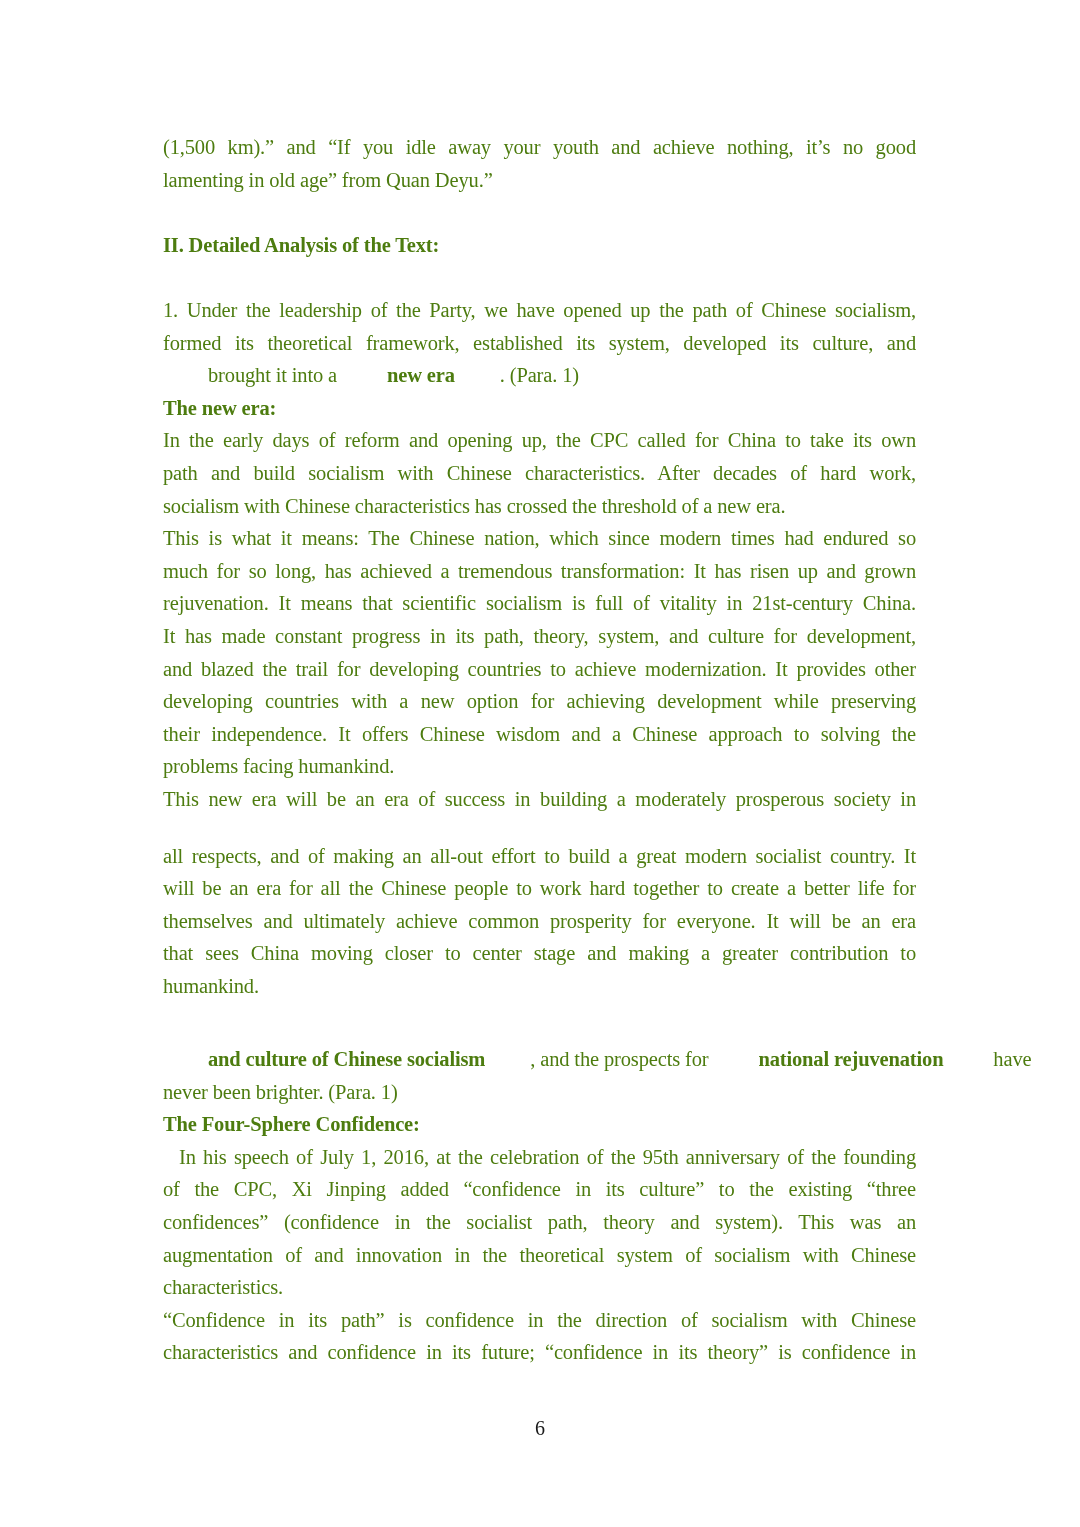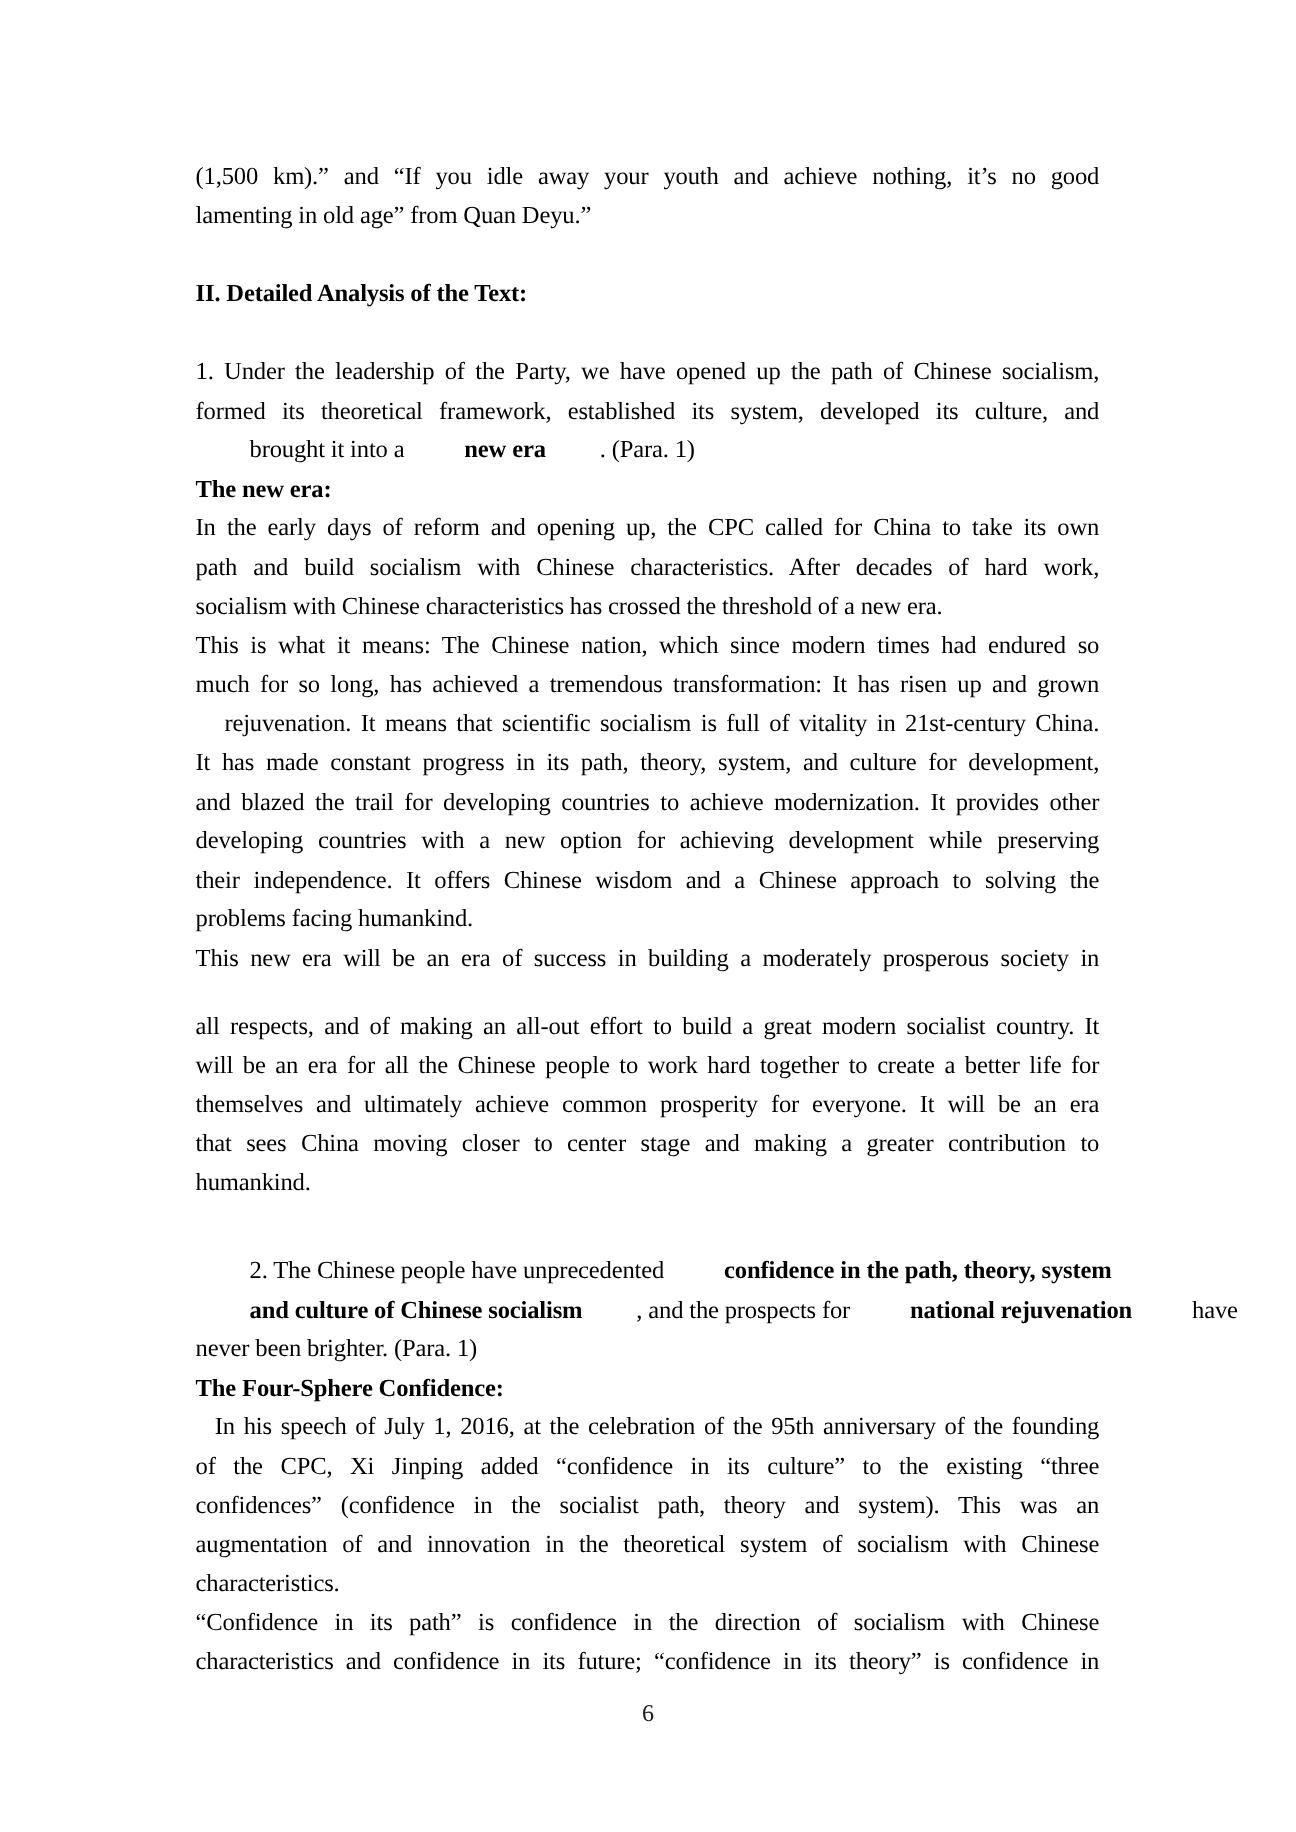--- a/index.html
+++ b/index.html
@@ -4,21 +4,21 @@
   <style>
     html, body { margin: 0; padding: 0; background: #ffffff; }
     body { width: 1080px; height: 1527px; position: relative; overflow: hidden; }
     .page {
       position: absolute; left: 0; top: 0; width: 1080px; height: 1527px;
       background: #ffffff;
     }
     .text-block {
       position: absolute; left: 163px; width: 753px;
       font-family: "Liberation Serif", "DejaVu Serif", serif;
-      font-size: 20.5px; color: #000000;
+      font-size: 20.5px; color: #4d7c0f;
     }
     .line {
       display: block; height: 32.6px; line-height: 32.6px;
       text-align: justify; text-align-last: justify; white-space: nowrap;
       letter-spacing: -0.15px;
     }
     .line.last { text-align-last: left; }
     .line .seg { white-space: pre; margin-left: 45px; }
     .b { font-weight: bold; }
     .heading { font-weight: bold; text-align-last: left; }
@@ -46,36 +46,35 @@
   <div class="text-block" style="top:294px;">
     <span class="line" style="white-space: nowrap;">1. Under the leadership of the Party, we have opened up the path of Chinese socialism,</span>
     <span class="line" style="white-space: nowrap;">formed its theoretical framework, established its system, developed its culture, and</span>
     <span class="line last"><span class="seg">brought it into a </span><span class="seg b">new era</span><span class="seg">. (Para. 1)</span></span>
     <span class="line heading">The new era:</span>
     <span class="line" style="white-space: nowrap;">In the early days of reform and opening up, the CPC called for China to take its own</span>
     <span class="line" style="white-space: nowrap;">path and build socialism with Chinese characteristics. After decades of hard work,</span>
     <span class="line last">socialism with Chinese characteristics has crossed the threshold of a new era.</span>
     <span class="line" style="white-space: nowrap;">This is what it means: The Chinese nation, which since modern times had endured so</span>
     <span class="line" style="white-space: nowrap;">much for so long, has achieved a tremendous transformation: It has risen up and grown</span>
-    <span class="line" style="white-space: nowrap; margin-left: 24px;">rejuvenation. It means that scientific socialism is full of vitality in 21st-century China.</span>
+    <span class="line" style="white-space: nowrap;">rejuvenation. It means that scientific socialism is full of vitality in 21st-century China.</span>
     <span class="line" style="white-space: nowrap;">It has made constant progress in its path, theory, system, and culture for development,</span>
     <span class="line" style="white-space: nowrap;">and blazed the trail for developing countries to achieve modernization. It provides other</span>
     <span class="line" style="white-space: nowrap;">developing countries with a new option for achieving development while preserving</span>
     <span class="line" style="white-space: nowrap;">their independence. It offers Chinese wisdom and a Chinese approach to solving the</span>
     <span class="line last">problems facing humankind.</span>
     <span class="line" style="white-space: nowrap;">This new era will be an era of success in building a moderately prosperous society in</span>
     <span class="line" style="white-space: nowrap; margin-top: 24px;">all respects, and of making an all-out effort to build a great modern socialist country. It</span>
     <span class="line" style="white-space: nowrap;">will be an era for all the Chinese people to work hard together to create a better life for</span>
     <span class="line" style="white-space: nowrap;">themselves and ultimately achieve common prosperity for everyone. It will be an era</span>
     <span class="line" style="white-space: nowrap;">that sees China moving closer to center stage and making a greater contribution to</span>
     <span class="line last">humankind.</span>
   </div>
 
   <div class="text-block" style="top:1043px;">
-    <span class="line" style="white-space: nowrap;"><span class="seg">2. The Chinese people have unprecedented </span><span class="seg b">confidence in the path, theory, system</span></span>
     <span class="line" style="white-space: nowrap;"><span class="seg b">and culture of Chinese socialism</span><span class="seg">, and the prospects for </span><span class="seg b">national rejuvenation</span><span class="seg"> have</span></span>
     <span class="line last">never been brighter. (Para. 1)</span>
     <span class="line heading">The Four-Sphere Confidence:</span>
     <span class="line" style="white-space: nowrap; margin-left: 16px;">In his speech of July 1, 2016, at the celebration of the 95th anniversary of the founding</span>
     <span class="line" style="white-space: nowrap;">of the CPC, Xi Jinping added “confidence in its culture” to the existing “three</span>
     <span class="line" style="white-space: nowrap;">confidences” (confidence in the socialist path, theory and system). This was an</span>
     <span class="line" style="white-space: nowrap;">augmentation of and innovation in the theoretical system of socialism with Chinese</span>
     <span class="line last">characteristics.</span>
     <span class="line" style="white-space: nowrap;">“Confidence in its path” is confidence in the direction of socialism with Chinese</span>
     <span class="line" style="white-space: nowrap;">characteristics and confidence in its future; “confidence in its theory” is confidence in</span>

